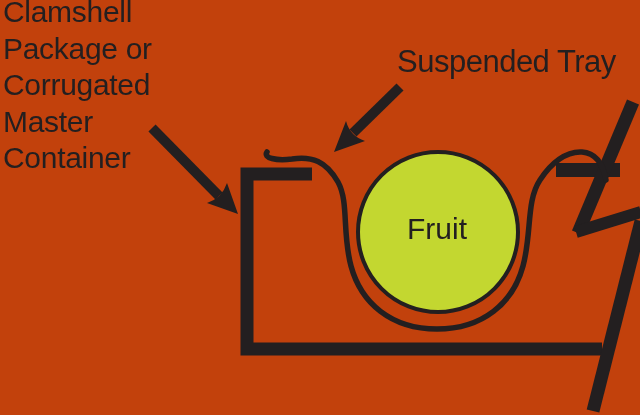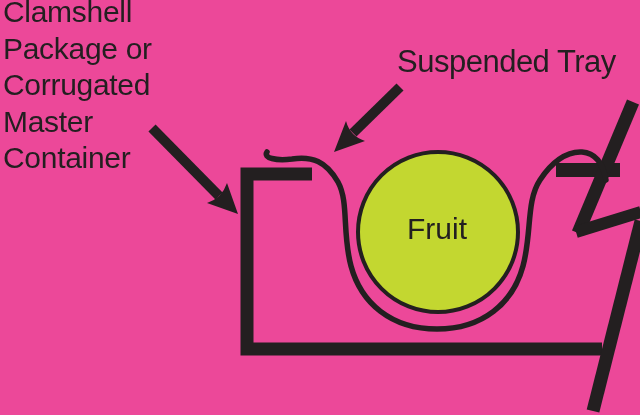--- a/index.html
+++ b/index.html
@@ -4,21 +4,21 @@
 <style>
   html, body {
     margin: 0;
     padding: 0;
     background: #ffffff;
   }
   .stage {
     position: relative;
     width: 640px;
     height: 415px;
-    background: #ec4899;
+    background: #c2410c;
     overflow: hidden;
     font-family: "Liberation Sans", sans-serif;
   }
   .shape-layer {
     position: absolute;
     left: 0;
     top: 0;
     width: 640px;
     height: 415px;
   }

